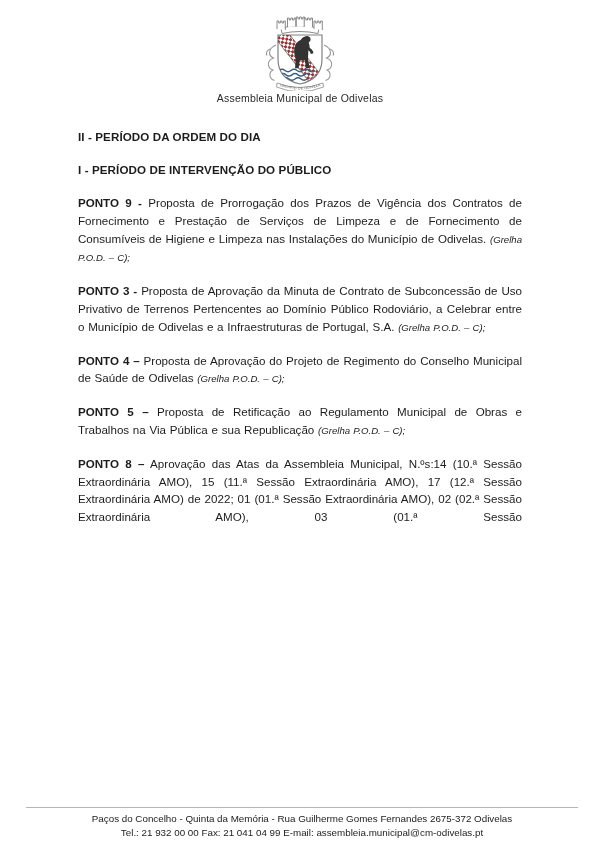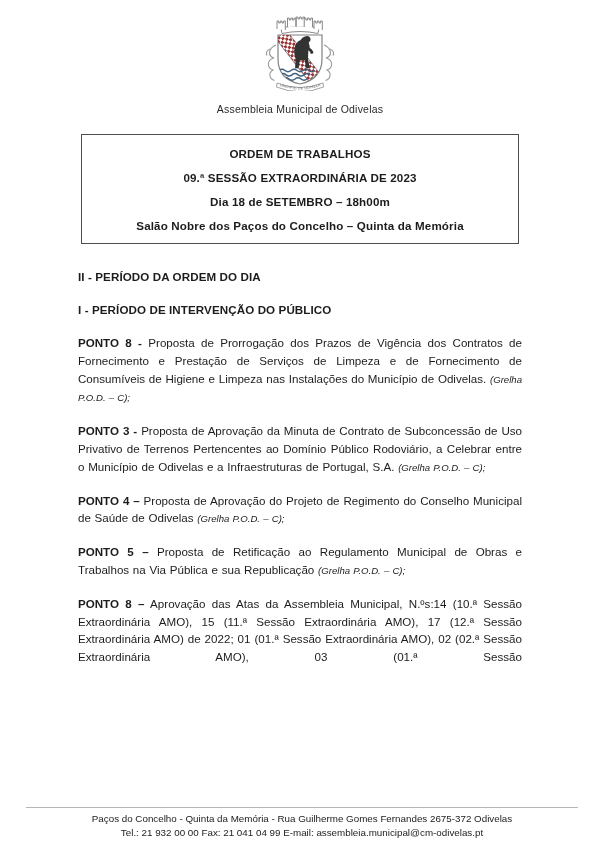--- a/index.html
+++ b/index.html
@@ -10,21 +10,21 @@
     height: 848px;
     margin: 0 auto;
     background: #ffffff;
     overflow: hidden;
     font-family: "Liberation Sans", sans-serif;
     color: #1c1c1c;
   }
   
   .logo-block { padding-top: 11px; text-align: center; }
   .logo-block svg { display: block; margin: 0 auto; }
-  .logo-caption { margin-top: 12px; font-size: 10.5px; color: #2a2a2a; letter-spacing: 0.2px; }
+  .logo-caption { margin-top: 1px; font-size: 10.5px; color: #2a2a2a; letter-spacing: 0.2px; }
   
   .title-box {
     width: 438px;
     margin: 19px auto 0 auto;
     border: 1.4px solid #4d4d4d;
     padding: 7px 10px 5px 10px;
     text-align: center;
   }
   .title-box p {
     font-weight: bold;
@@ -126,32 +126,26 @@
       </g>
 
       <path d="M21,72 Q44,81 67,72 L67.5,76 Q44,85.5 20.5,76 Z" fill="#ffffff" stroke="#8a8a8a" stroke-width="0.8"></path>
       <text font-size="3.4" fill="#555" letter-spacing="0.3">
         <textPath href="#bannerPath" startOffset="50%" text-anchor="middle">MUNICÍPIO DE ODIVELAS</textPath>
       </text>
     </svg>
     <div class="logo-caption">Assembleia Municipal de Odivelas</div>
   </div>
 
-  <div class="title-box">
-    <p>ORDEM DE TRABALHOS</p>
-    <p>09.ª SESSÃO EXTRAORDINÁRIA DE 2023</p>
-    <p>Dia 18 de SETEMBRO – 18h00m</p>
-    <p>Salão Nobre dos Paços do Concelho – Quinta da Memória</p>
-  </div>
 
   <div class="doc-body">
     <p class="sec">II - PERÍODO DA ORDEM DO DIA</p>
     <p class="sec">I - PERÍODO DE INTERVENÇÃO DO PÚBLICO</p>
 
-    <p class="item"><b>PONTO 8 -</b> <span>Proposta de Prorrogação dos Prazos de Vigência dos Contratos de Fornecimento e Prestação de Serviços de Limpeza e de Fornecimento de Consumíveis de Higiene e Limpeza nas Instalações do Município de Odivelas.</span> <i class="note">(Grelha P.O.D. – C);</i></p>
+    <p class="item"><b>PONTO 9 -</b> <span>Proposta de Prorrogação dos Prazos de Vigência dos Contratos de Fornecimento e Prestação de Serviços de Limpeza e de Fornecimento de Consumíveis de Higiene e Limpeza nas Instalações do Município de Odivelas.</span> <i class="note">(Grelha P.O.D. – C);</i></p>
 
 
     <p class="item"><b>PONTO 3 -</b> <span>Proposta de Aprovação da Minuta de Contrato de Subconcessão de Uso Privativo de Terrenos Pertencentes ao Domínio Público Rodoviário, a Celebrar entre o Município de Odivelas e a Infraestruturas de Portugal, S.A.</span> <i class="note">(Grelha P.O.D. – C);</i></p>
 
     <p class="item"><b>PONTO 4 –</b> <span>Proposta de Aprovação do Projeto de Regimento do Conselho Municipal de Saúde de Odivelas</span> <i class="note">(Grelha P.O.D. – C);</i></p>
 
     <p class="item"><b>PONTO 5 –</b> <span>Proposta de Retificação ao Regulamento Municipal de Obras e Trabalhos na Via Pública e sua Republicação</span> <i class="note">(Grelha P.O.D. – C);</i></p>
 
 
 

